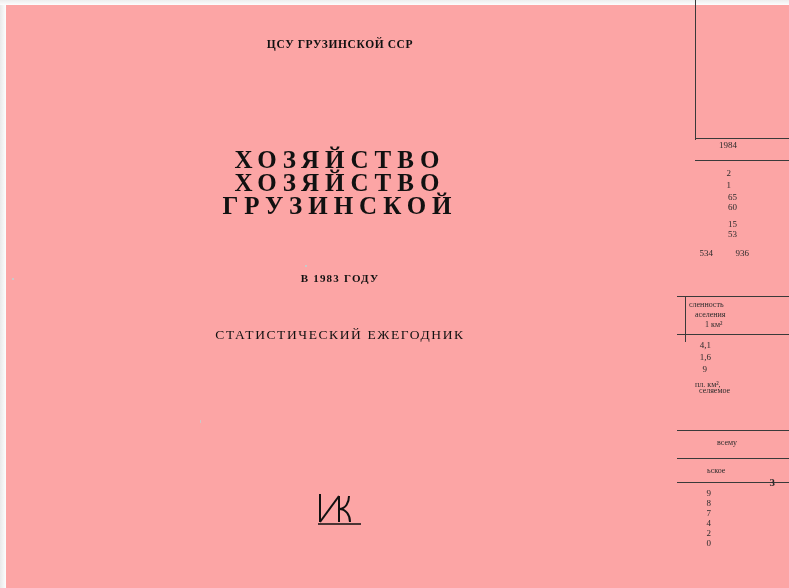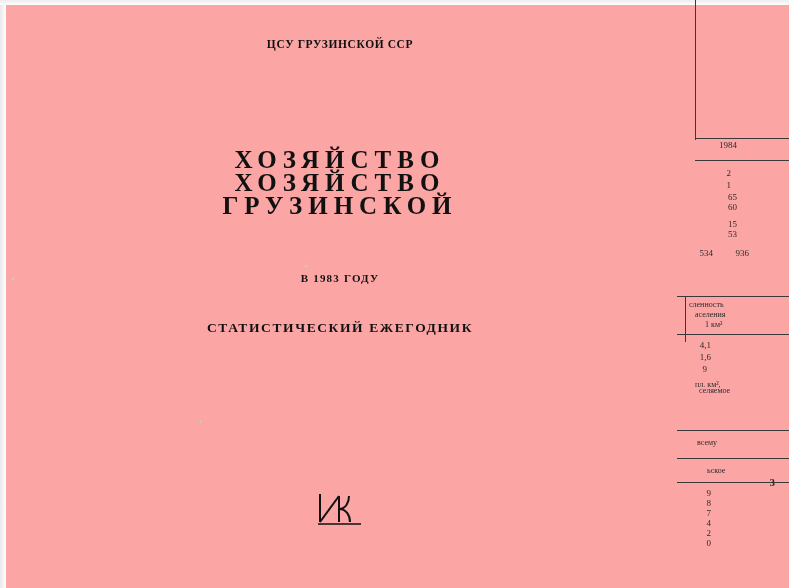--- a/index.html
+++ b/index.html
@@ -76,27 +76,26 @@
     top: 272px;
     left: 0;
     width: 680px;
     text-align: center;
     font-size: 11px;
     font-weight: bold;
     letter-spacing: 1.2px;
   }
   .subtitle {
     position: absolute;
-    top: 320px;
+    top: 327px;
     left: 0;
     width: 680px;
     text-align: center;
     font-size: 13.5px;
     letter-spacing: 1.6px;
-    font-weight: bold;
   }
   .publisher-logo {
     position: absolute;
     top: 492px;
     left: 0;
     width: 680px;
     text-align: center;
   }
   .publisher-logo svg {
     display: inline-block;
@@ -233,21 +232,21 @@
     <div class="hline" style="left: 0px; top: 334px; width: 112px;"></div>
 
     <div class="bleed-num" style="right: 78px; top: 340px;">4,1</div>
     <div class="bleed-num" style="right: 78px; top: 352px;">1,6</div>
     <div class="bleed-num" style="right: 82px; top: 364px;">9</div>
 
     <div class="bleed-lbl" style="left: 22px; top: 386px; text-align: center;">селяемое</div>
     <div class="bleed-lbl" style="left: 18px; top: 380px;">пл. км²,</div>
 
     <div class="hline" style="left: 0px; top: 430px; width: 112px;"></div>
-    <div class="bleed-lbl" style="left: 20px; top: 438px;">всему</div>
+    <div class="bleed-lbl" style="left: 40px; top: 438px;">всему</div>
     <div class="hline" style="left: 0px; top: 458px; width: 112px;"></div>
     <div class="bleed-lbl" style="left: 30px; top: 466px;">ьское</div>
     <div class="hline" style="left: 0px; top: 482px; width: 112px;"></div>
 
     <div class="bleed-num" style="right: 78px; top: 488px;">9</div>
     <div class="bleed-num" style="right: 78px; top: 498px;">8</div>
     <div class="bleed-num" style="right: 78px; top: 508px;">7</div>
     <div class="bleed-num" style="right: 78px; top: 518px;">4</div>
     <div class="bleed-num" style="right: 78px; top: 528px;">2</div>
     <div class="bleed-num" style="right: 78px; top: 538px;">0</div>

